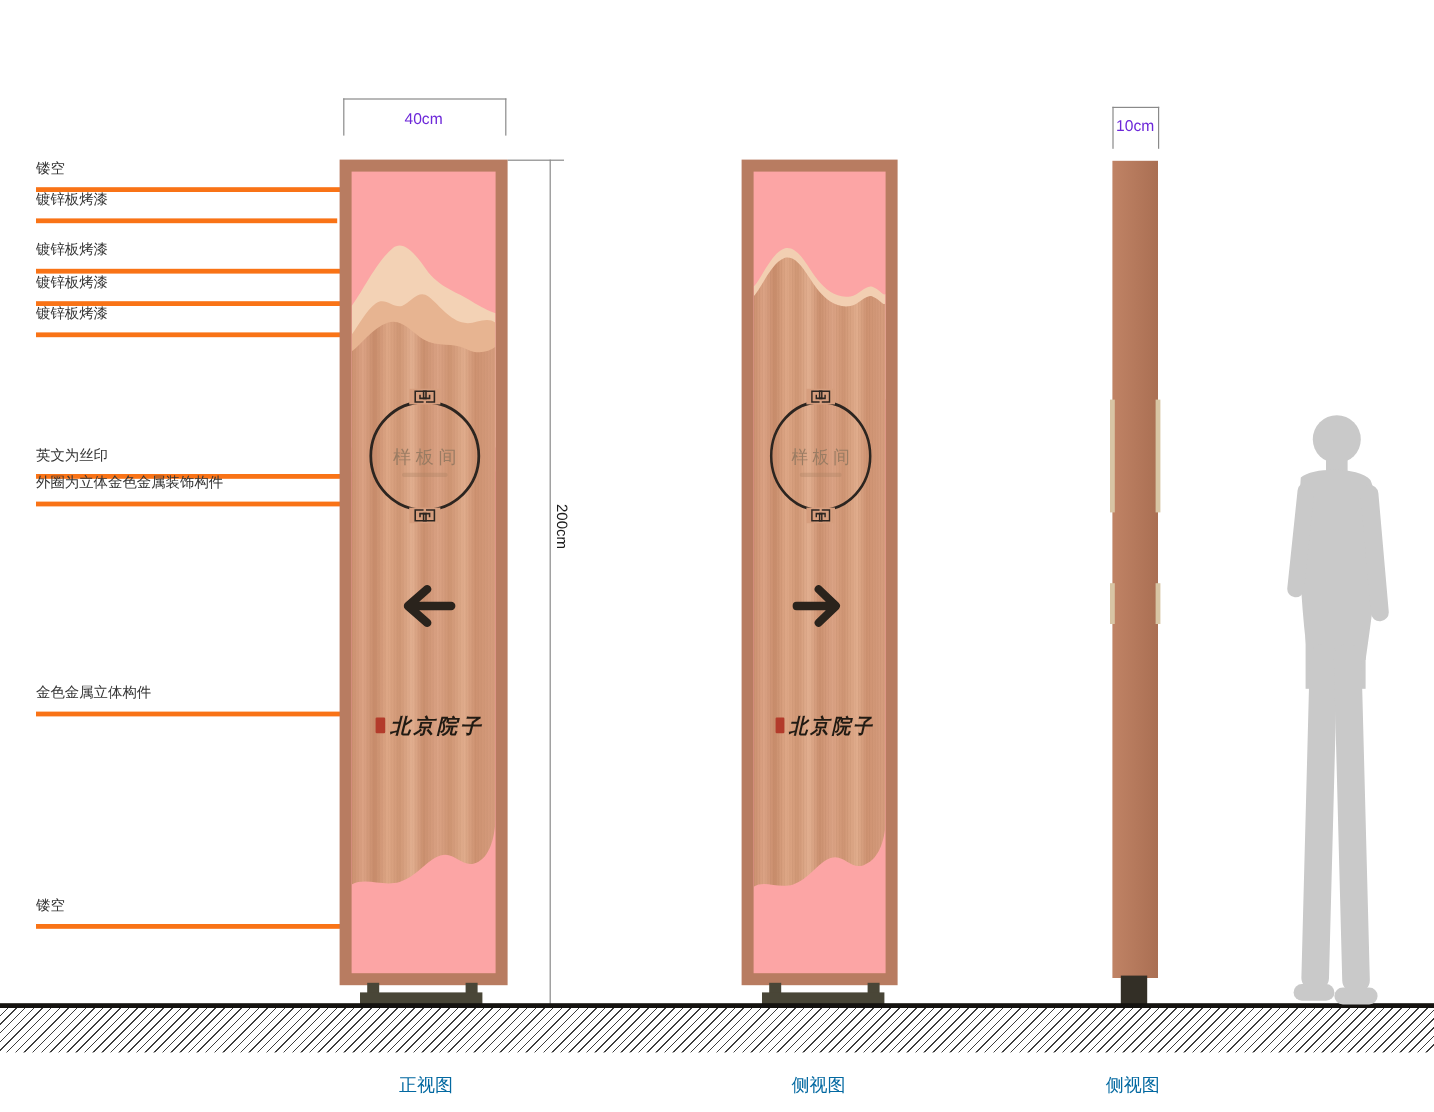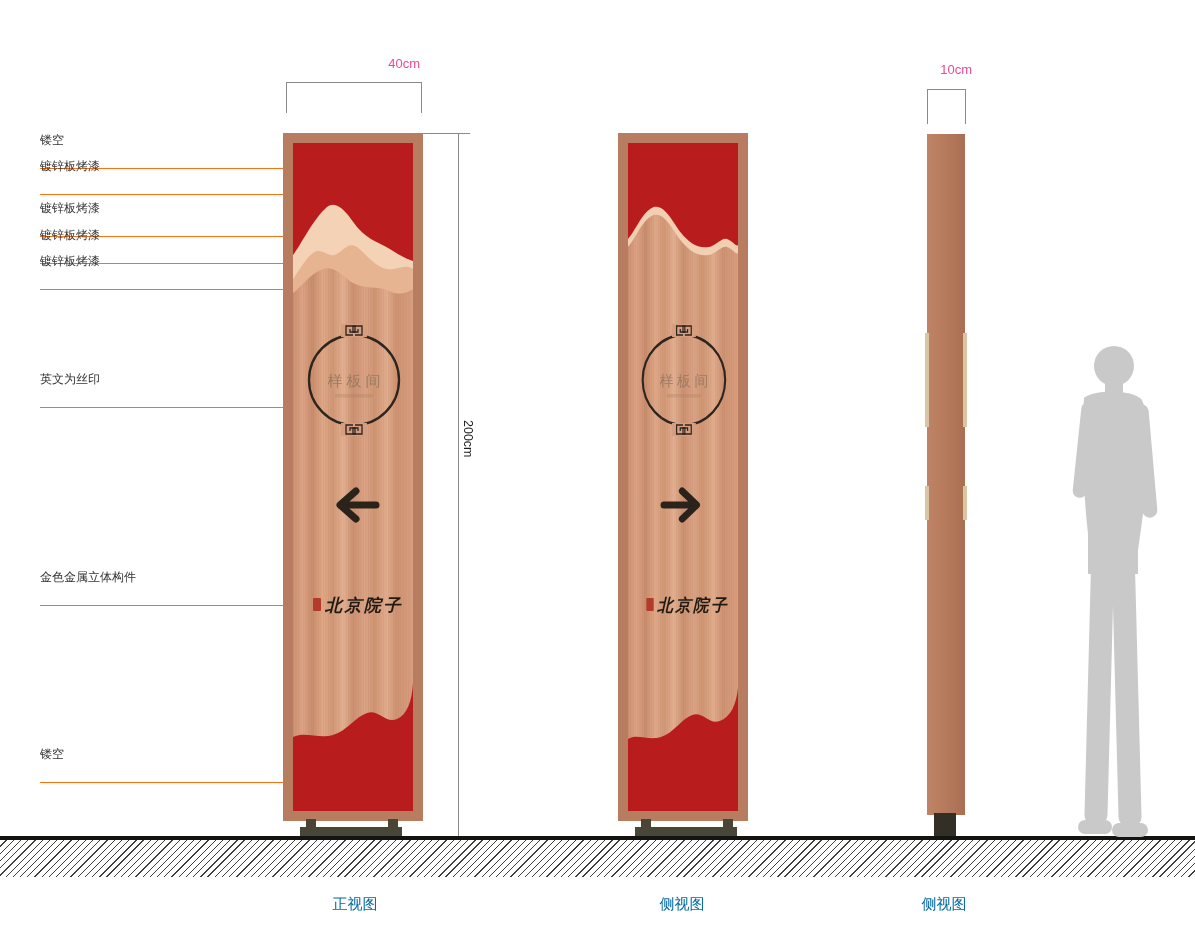--- a/index.html
+++ b/index.html
@@ -1,30 +1,30 @@
 <!DOCTYPE html>
 <html><head>
 <meta charset="utf-8">
 <style>
   html,body{margin:0;padding:0;background:#ffffff;}
   .stage{position:relative;width:1195px;height:927px;background:#fff;overflow:hidden;
          font-family:"Liberation Sans",sans-serif;}
   
-  .callout{position:absolute;left:40px;border-bottom:1px solid #f97316;padding-bottom:20px;
+  .callout{position:absolute;left:30px;border-bottom:4px solid #f97316;padding-bottom:8px;
            font-size:12px;color:#333;line-height:1.15;white-space:nowrap;}
   
   .dim-bracket{position:absolute;border-top:1px solid #8a8a8a;border-left:1px solid #8a8a8a;
                border-right:1px solid #8a8a8a;}
-  .dim-label{position:absolute;font-size:13px;color:#ec4899;text-align:right;}
+  .dim-label{position:absolute;font-size:13px;color:#6d28d9;text-align:center;margin-top:35px;}
   .dim-vline{position:absolute;width:1px;background:#8a8a8a;}
   .dim-hline{position:absolute;height:1px;background:#8a8a8a;}
   .dim-label-vert{position:absolute;font-size:12.5px;color:#1c1c1c;writing-mode:vertical-rl;}
   
   .sign-frame{position:absolute;background:#b87c61;}
-  .sign-inner{position:absolute;left:10px;top:10px;right:10px;bottom:10px;background:#b91c1c;overflow:hidden;}
+  .sign-inner{position:absolute;left:10px;top:10px;right:10px;bottom:10px;background:#fca5a5;overflow:hidden;}
   .sign-inner svg{display:block;width:100%;height:100%;}
   
   .side-slab{position:absolute;background:linear-gradient(90deg,#c08365,#aa6f53);}
   .slab-strip{position:absolute;width:4px;background:#d8c5a4;}
   .base-block{position:absolute;background:#494637;}
   .base-block.dark{background:#332f26;}
   
   .ground-line{position:absolute;background:#151310;}
   .ground-hatch{position:absolute;
     background:repeating-linear-gradient(135deg,transparent 0px,transparent 4.2px,#3e3e3e 4.2px,#3e3e3e 5.1px);}
@@ -35,20 +35,21 @@
 <body>
 
 <div class="stage">
 
   <div class="callout" style="top:134px;width:273px;"><span>镂空</span></div>
   <div class="callout" style="top:160px;width:251px;"><span>镀锌板烤漆</span></div>
   <div class="callout" style="top:202px;width:291px;"><span>镀锌板烤漆</span></div>
   <div class="callout" style="top:229px;width:261px;"><span>镀锌板烤漆</span></div>
   <div class="callout" style="top:255px;width:261px;"><span>镀锌板烤漆</span></div>
   <div class="callout" style="top:373px;width:302px;"><span>英文为丝印</span></div>
+  <div class="callout" style="top:396px;width:286px;"><span>外圈为立体金色金属装饰构件</span></div>
   <div class="callout" style="top:571px;width:255px;"><span>金色金属立体构件</span></div>
   <div class="callout" style="top:748px;width:271px;"><span>镂空</span></div>
 
   <div class="dim-label" style="left:286px;top:56px;width:134px;">40cm</div>
   <div class="dim-bracket" style="left:286px;top:82px;width:134px;height:30px;"></div>
 
   <div class="dim-hline" style="left:423px;top:133px;width:47px;"></div>
   <div class="dim-vline" style="left:458px;top:133px;height:705px;"></div>
   <div class="dim-label-vert" style="left:461px;top:420px;">200cm</div>
 

